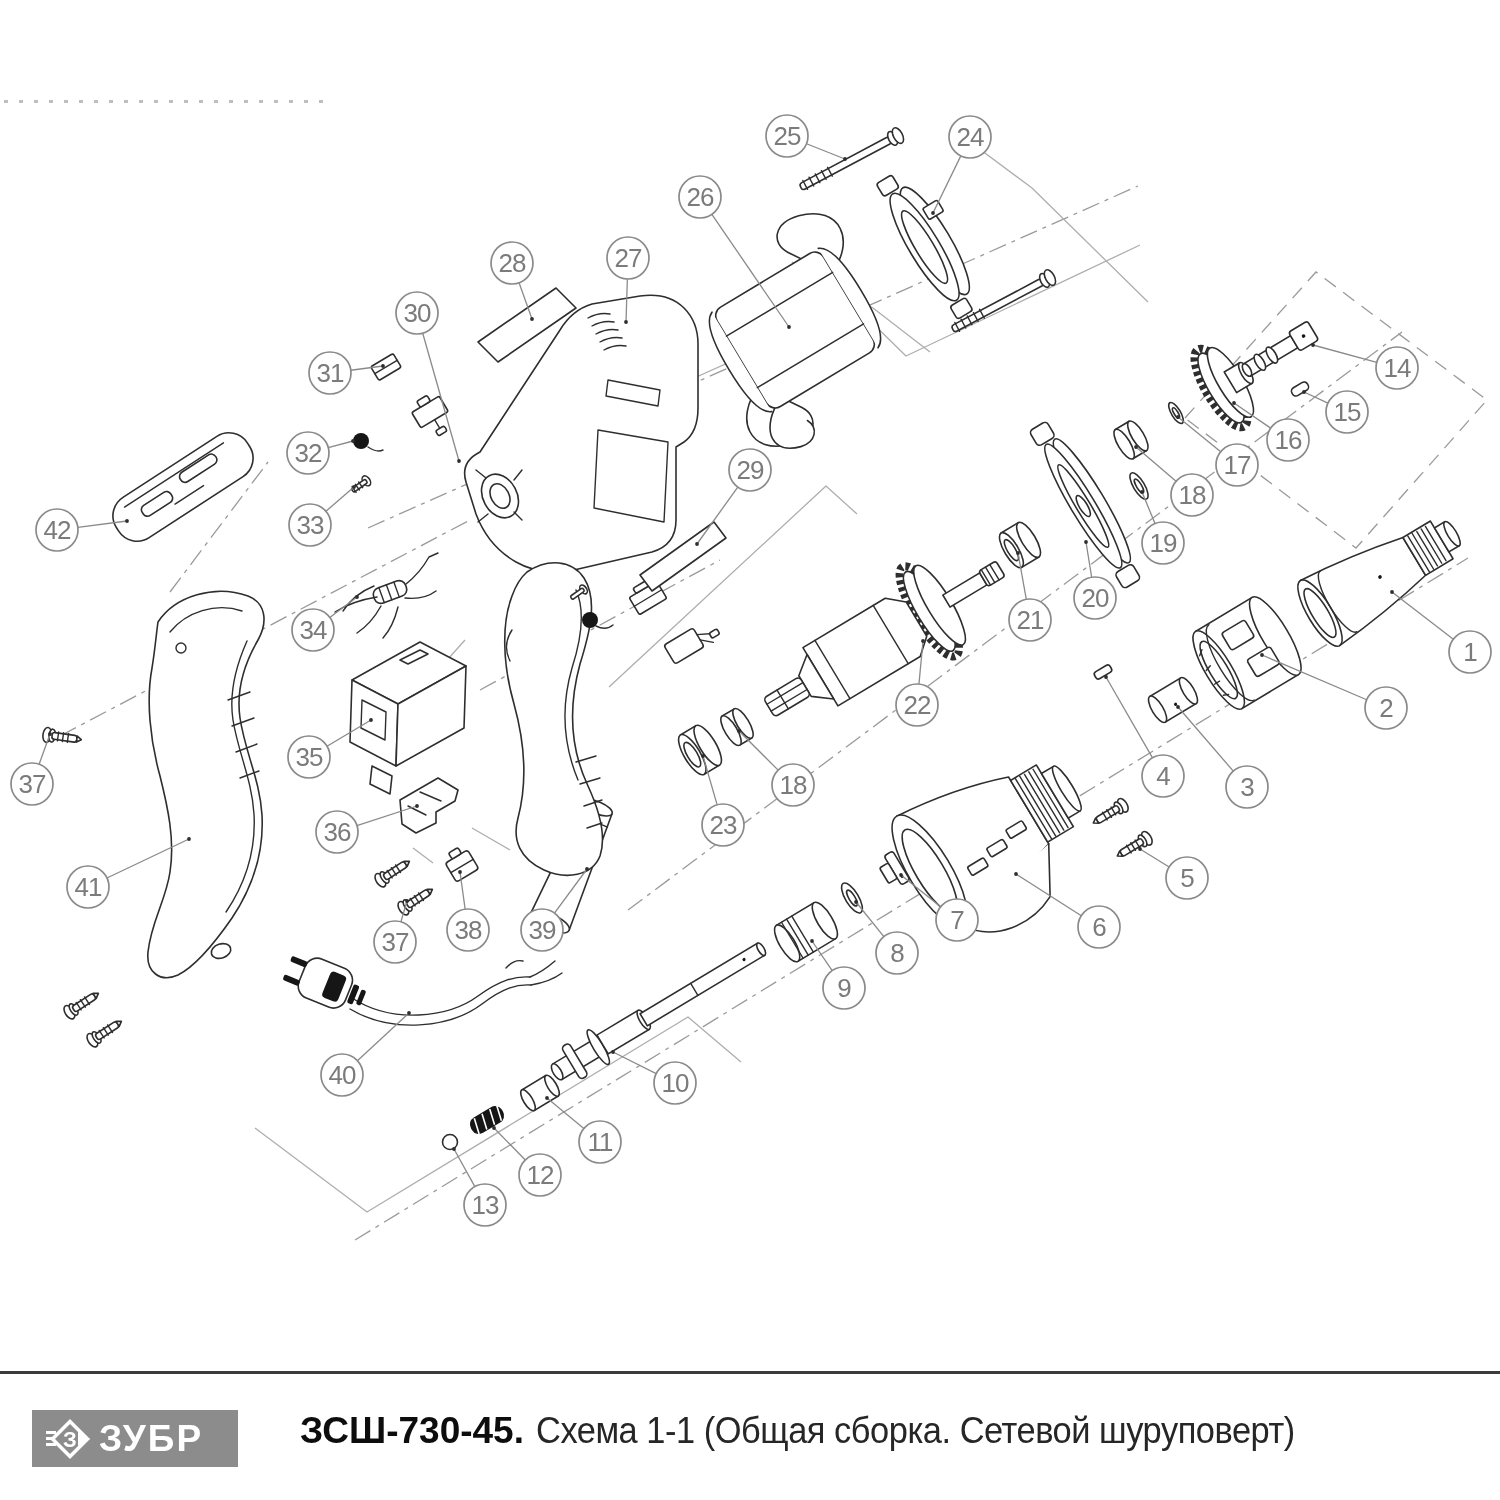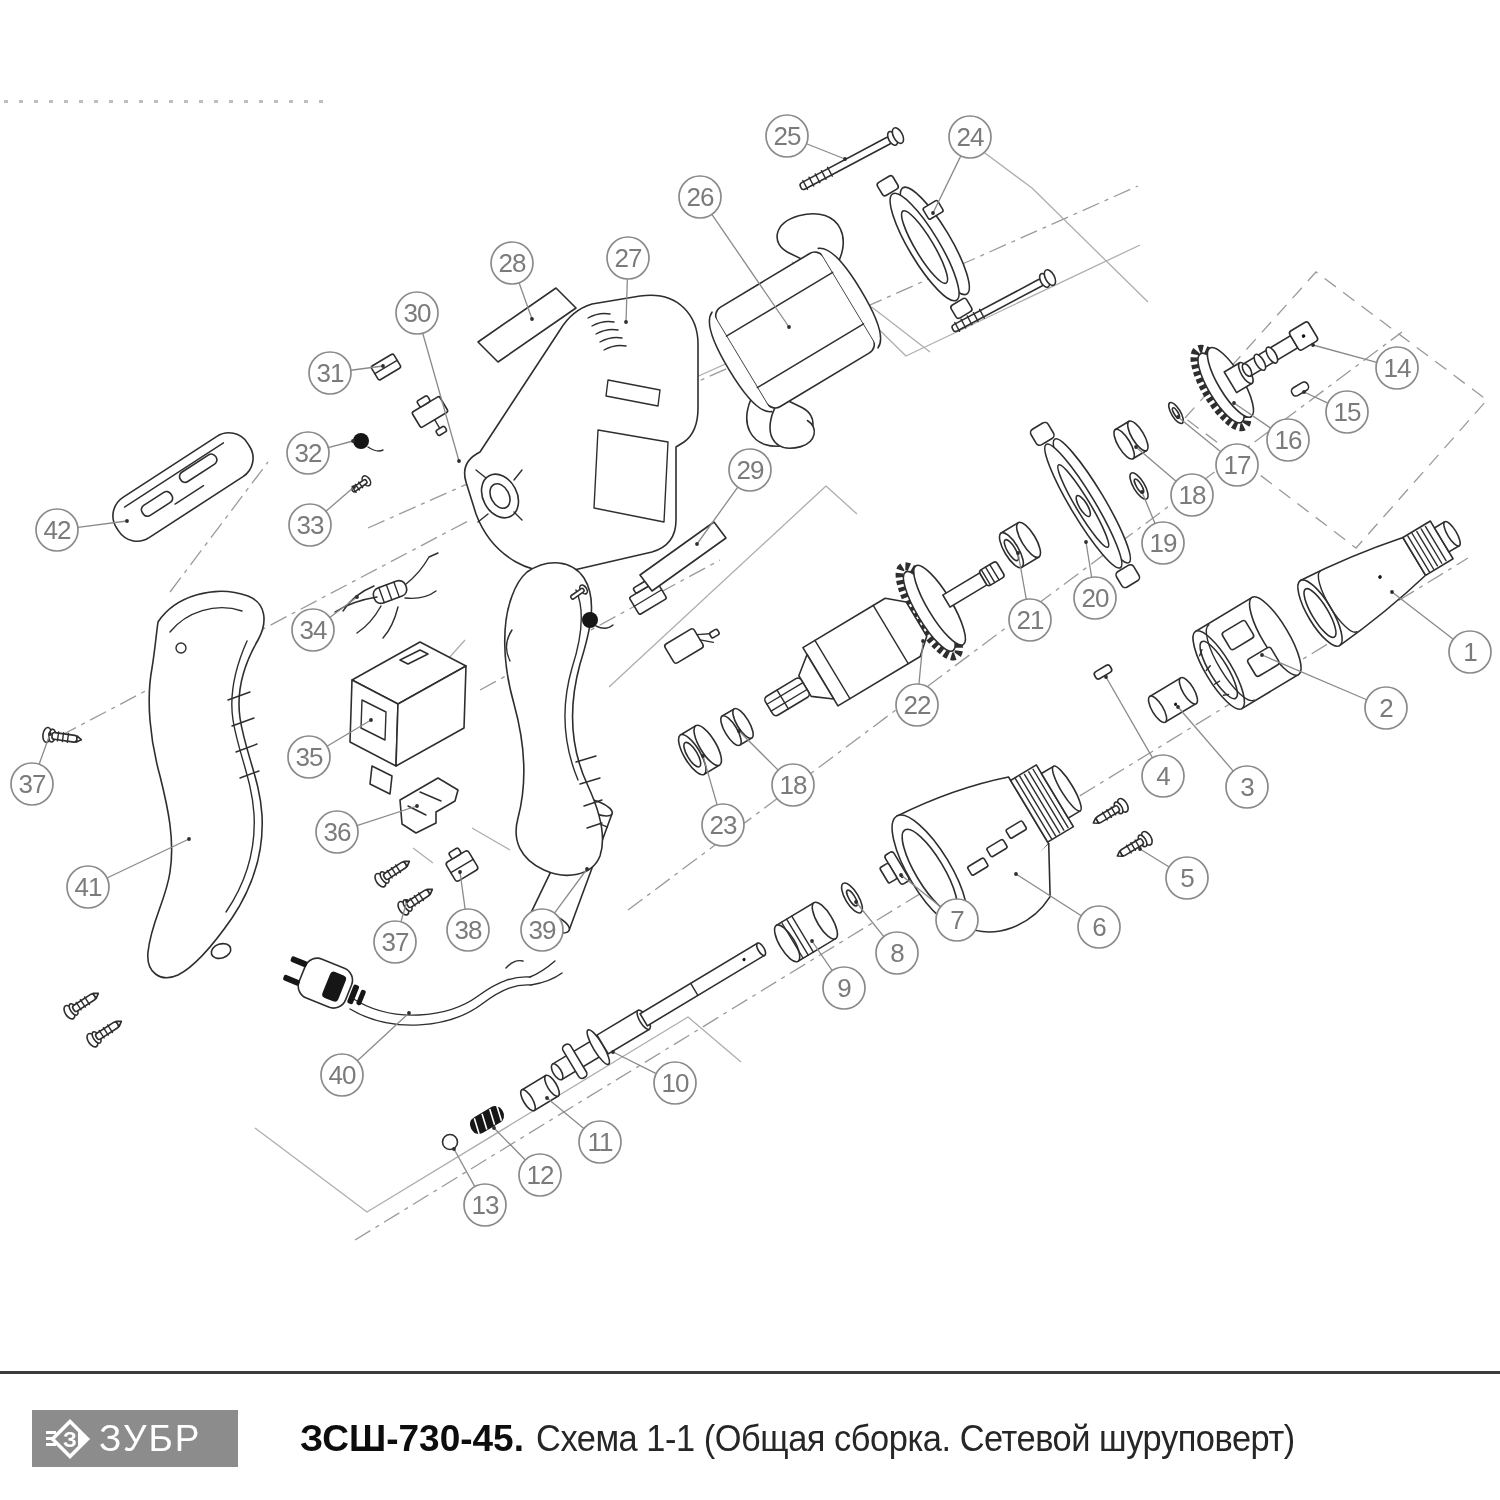--- a/index.html
+++ b/index.html
@@ -15,22 +15,22 @@
   svg .frame{fill:none;stroke:#aeaeae;stroke-width:1.3;stroke-linejoin:round;}
   svg .teeth{fill:#fff;stroke:#2e2e2e;stroke-width:8;stroke-dasharray:4.2 3;}
   svg .lead{stroke:#8a8a8a;stroke-width:1.3;fill:none;}
   svg .co-circ{fill:#fff;stroke:#8a8a8a;stroke-width:1.7;}
   svg .co-num{font-family:"Liberation Sans",sans-serif;font-size:26px;fill:#7b7b7b;
               letter-spacing:-1px;text-anchor:middle;}
   .footer{position:absolute;left:0;top:1371px;width:1500px;height:129px;background:#fff;
           border-top:3px solid #3c3c3c;}
   .logo{position:absolute;left:32px;top:36px;width:206px;height:57px;background:#8c8c8c;
         display:flex;align-items:center;gap:7px;padding:0 12px;box-sizing:border-box;}
-  .logo-text{color:#fff;font-weight:normal;font-size:37px;letter-spacing:2px;line-height:1;}
-  .title{position:absolute;left:300px;top:36px;height:57px;display:flex;align-items:center;
+  .logo-text{color:#fff;font-weight:bold;font-size:37px;letter-spacing:2px;line-height:1;}
+  .title{position:absolute;left:300px;top:36px;height:57px;display:flex;
          font-size:37px;white-space:nowrap;}
   .t-bold{font-weight:bold;color:#0d0d0d;}
   .t-rest{color:#262626;margin-left:12px;display:inline-block;transform:scaleX(.93);
           transform-origin:0 50%;letter-spacing:-.5px;}
 </style>
 </head>
 <body>
 
 <div class="stage">
   <div class="artifact-marks"></div>

